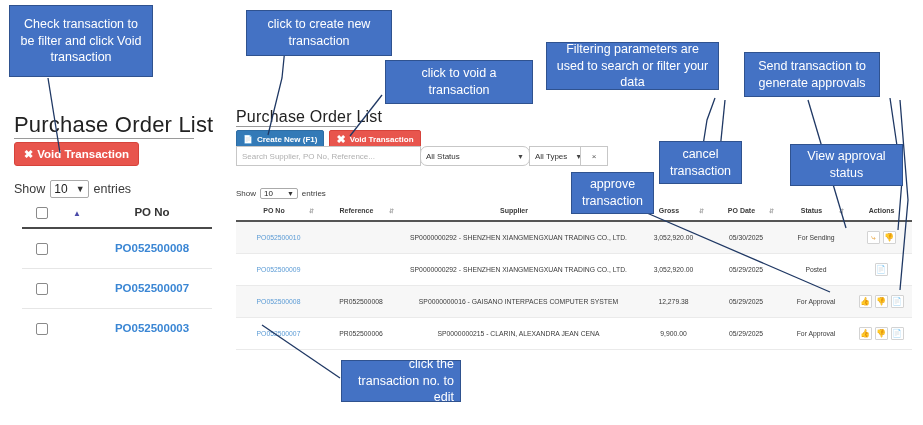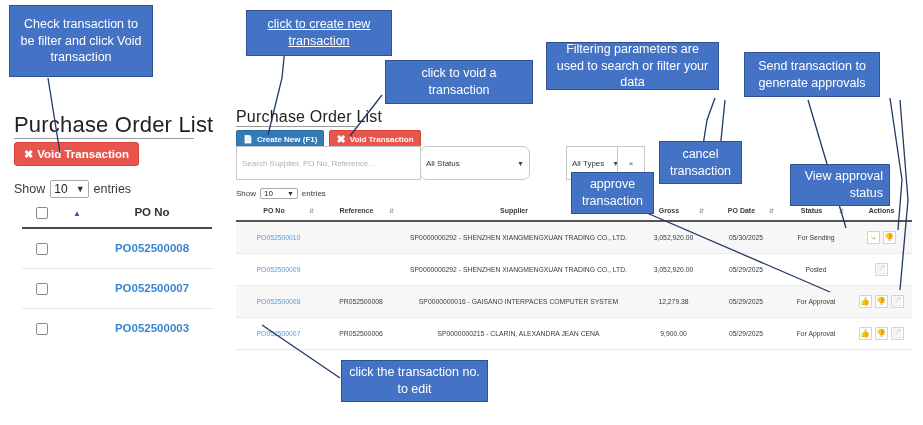--- a/index.html
+++ b/index.html
@@ -93,29 +93,29 @@
   .sort-up { color:#4a4aa8; font-size:8px; }
 
   #main-title { left:236px; top:108px; font-size:16px; border-bottom:1px solid #9a9a9a; }
 
   #main-buttons { position:absolute; left:236px; top:130px; display:flex; gap:5px; }
   #main-buttons .btn { font-size:8px; padding:3px 6px; font-weight:700; border-radius:2px; }
 
   
   #filter-row { position:absolute; left:236px; top:146px; display:flex; align-items:stretch; }
   .ffield {
-    height:34px; border:1px solid #c7c7c7; background:#fff;
+    height:20px; border:1px solid #c7c7c7; background:#fff;
     font-size:8px; color:#333; display:flex; align-items:center;
     padding:0 5px; margin-right:-1px; white-space:nowrap;
   }
   .ffield.ph { color:#b0b0b0; }
   .ffield .fcaret { margin-left:auto; padding-left:8px; font-size:7px; color:#444; }
   #f-search { width:185px; }
   #f-status { width:110px;border-radius:7px; }
-  #f-types { width:52px;margin-left:37px; }
+  #f-types { width:52px; }
   #f-datetype { width:95px; }
   #f-daterange { width:155px; }
   #f-clear { width:28px; justify-content:center; color:#555; font-size:8px; background:#fff; }
 
   
   #show-main { left:236px; top:188px; font-size:8px; gap:4px; }
   #show-main .mini-select { font-size:8px; padding:0px 3px; gap:14px; }
   #show-main .caret { font-size:7px; }
 
   
@@ -172,21 +172,21 @@
 
   <path d="M 640 210 L 830 292" stroke="#1f3864" stroke-width="1.3" fill="none"></path>
 
   <path d="M 340 378 L 262 325" stroke="#1f3864" stroke-width="1.3" fill="none"></path>
 </svg>
 
 <div class="callout" style="left:9px; top:5px; width:144px; height:72px;">
   <span>Check transaction to be filter and click Void transaction</span>
 </div>
 
-<div class="callout" style="left:246px; top:10px; width:146px; height:46px;text-decoration:underline;">
+<div class="callout" style="left:246px; top:10px; width:146px; height:46px;">
   <span>click to create new transaction</span>
 </div>
 
 <div class="callout" style="left:385px; top:60px; width:148px; height:44px;">
   <span>click to void a transaction</span>
 </div>
 
 <div class="callout" style="left:546px; top:42px; width:173px; height:48px;">
   <span>Filtering parameters are used to search or filter your data</span>
 </div>
@@ -196,25 +196,25 @@
 </div>
 
 <div class="callout" style="left:659px; top:141px; width:83px; height:43px;">
   <span>cancel transaction</span>
 </div>
 
 <div class="callout" style="left:571px; top:172px; width:83px; height:42px;">
   <span>approve transaction</span>
 </div>
 
-<div class="callout" style="left:790px; top:164px; width:100px; height:42px;text-align:right;">
+<div class="callout" style="left:790px; top:144px; width:113px; height:42px;">
   <span>View approval status</span>
 </div>
 
-<div class="callout" style="left:341px; top:360px; width:147px; height:42px;">
+<div class="callout" style="left:341px; top:360px; width:120px; height:42px;text-align:right;">
   <span>click the transaction no. to edit</span>
 </div>
 
 <div id="left-panel">
 
   <div class="page-title-lg" style="left:14px; top:112px; width:180px;">Purchase Order List</div>
 
   <div class="btn btn-void" id="void-btn-left">
     <span class="xmark">✖</span>
     <span>Void Transaction</span>

